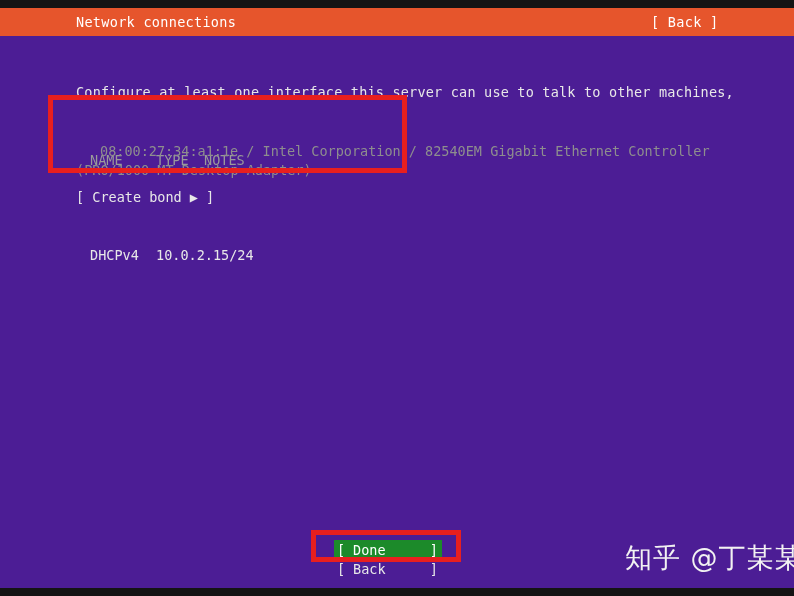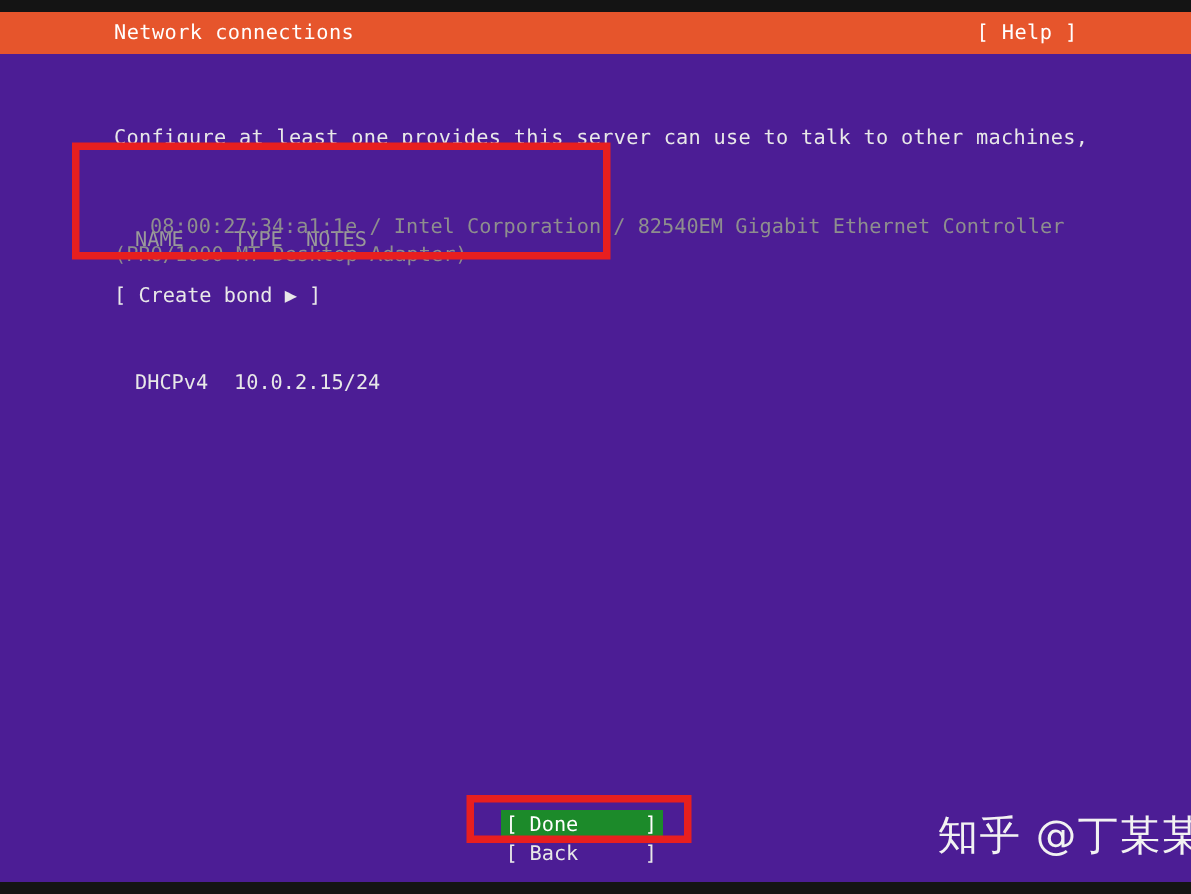--- a/index.html
+++ b/index.html
@@ -153,25 +153,25 @@
 </head>
 <body>
 
 <div id="screen">
 
   <div class="edge-top"></div>
   <div class="edge-bottom"></div>
 
   <div class="header">
     <span class="title">Network connections</span>
-    <span class="help">[ Help ]</span>
+    <span class="help">[ Back ]</span>
   </div>
 
   <div class="intro">
-    <div>Configure at least one provides this server can use to talk to other machines,</div>
+    <div>Configure at least one interface this server can use to talk to other machines,</div>
   </div>
 
   <div class="iface-table">
 
     <div class="row col-hdr"><span class="hdr-pad"></span><span class="cell-name">NAME</span><span class="cell-type">TYPE</span><span class="cell-notes">NOTES</span></div>
 
 
     <div class="row"><span class="hdr-pad"></span><span class="cell-name">DHCPv4</span><span class="cell-notes">10.0.2.15/24</span></div>
   </div>
 

